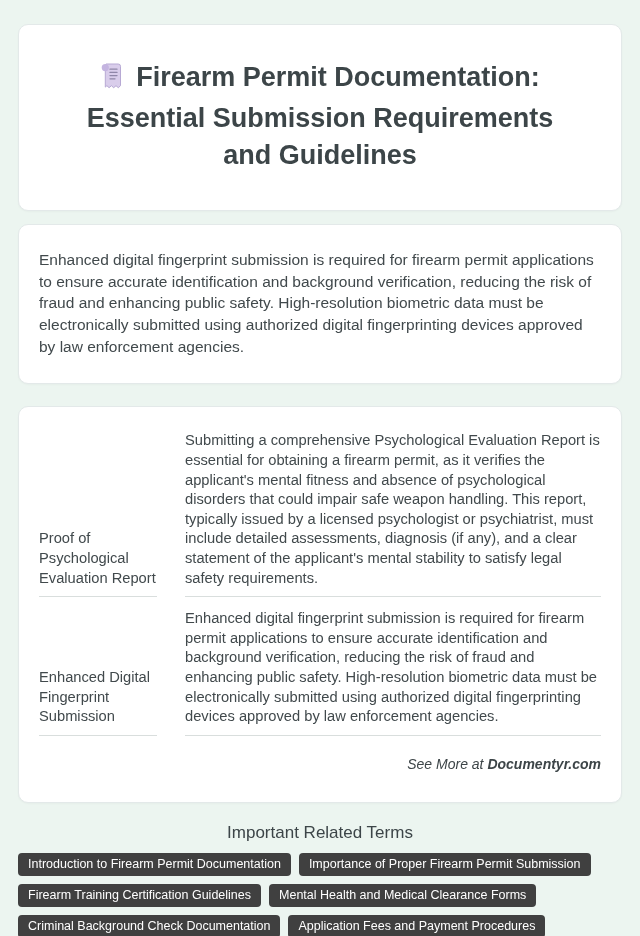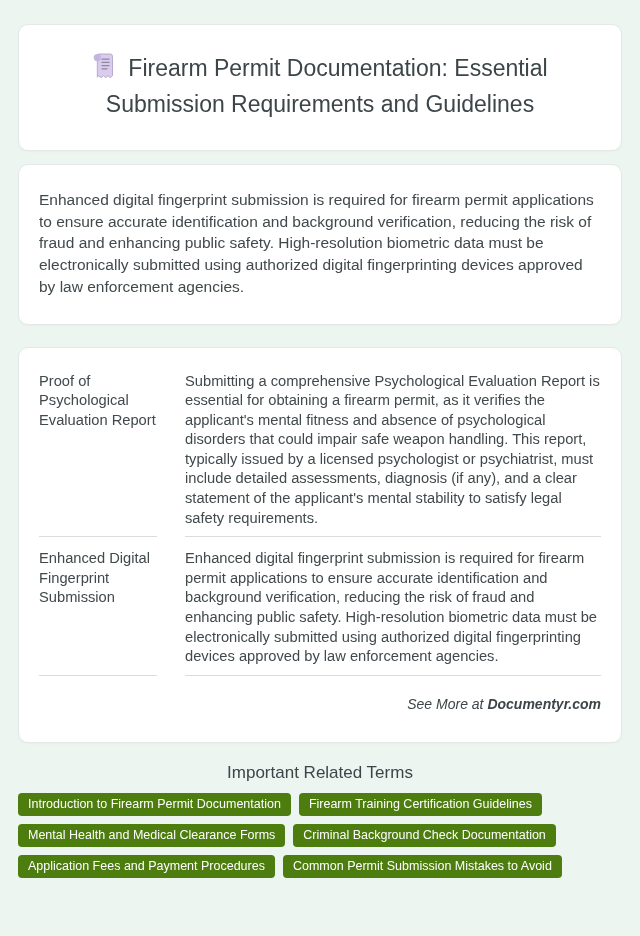--- a/index.html
+++ b/index.html
@@ -22,23 +22,23 @@
     box-shadow: 0 1px 2px rgba(0,0,0,0.03);
     box-sizing: border-box;
   }
   
   .header-card {
     margin-top: 24px;
     padding: 18px 30px 20px;
   }
   .page-title {
     max-width: 520px;
-    margin: 10px auto;
-    font-size: 23px;
-    font-weight: 400;
+    margin: 16px auto;
+    font-size: 27px;
+    font-weight: 700;
     line-height: 1.37;
     text-align: center;
     color: #3c4548;
   }
   .receipt-icon {
     display: inline-block;
     vertical-align: -4px;
     margin-right: 14px;
   }
   
@@ -64,21 +64,21 @@
   }
   .req-term, .req-desc {
     border-bottom: 1px solid #d9dedd;
     padding: 12px 0 8px;
     font-size: 14.7px;
     line-height: 19.6px;
     color: #41494c;
   }
   .req-term {
     display: flex;
-    align-items: flex-start;
+    align-items: flex-end;
   }
   .see-more {
     text-align: right;
     font-style: italic;
     font-size: 14px;
     color: #3d4548;
     margin: 20px 0 14px;
   }
   .see-more .site {
     font-weight: 700;
@@ -91,21 +91,21 @@
     font-weight: 400;
     color: #3c4548;
   }
   .tags-wrap {
     margin: 0 14px;
     display: flex;
     flex-wrap: wrap;
     align-content: flex-start;
   }
   .tag {
-    background: #4d7c0f;
+    background: #404040;
     color: #ffffff;
     font-size: 12.5px;
     line-height: 15px;
     padding: 4px 10px;
     margin: 4px;
     border-radius: 4px;
     white-space: nowrap;
     cursor: pointer;
   }
 </style>
@@ -149,18 +149,19 @@
       </div>
     </div>
   <div class="see-more">
     <span>See More at </span><span class="site">Documentyr.com</span>
   </div>
 </div>
 
 <h2 class="related-heading">Important Related Terms</h2>
 <div class="tags-wrap" id="tags-wrap">
     <div class="tag">Introduction to Firearm Permit Documentation</div>
+    <div class="tag">Importance of Proper Firearm Permit Submission</div>
     <div class="tag">Firearm Training Certification Guidelines</div>
     <div class="tag">Mental Health and Medical Clearance Forms</div>
     <div class="tag">Criminal Background Check Documentation</div>
     <div class="tag">Application Fees and Payment Procedures</div>
     <div class="tag">Common Permit Submission Mistakes to Avoid</div>
   </div>
 
 </body></html>

